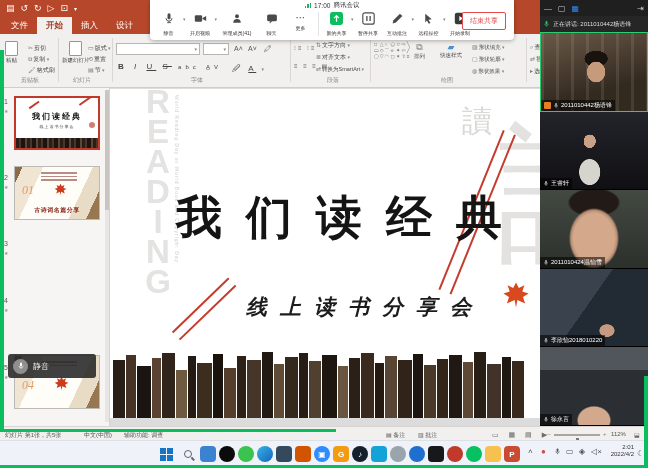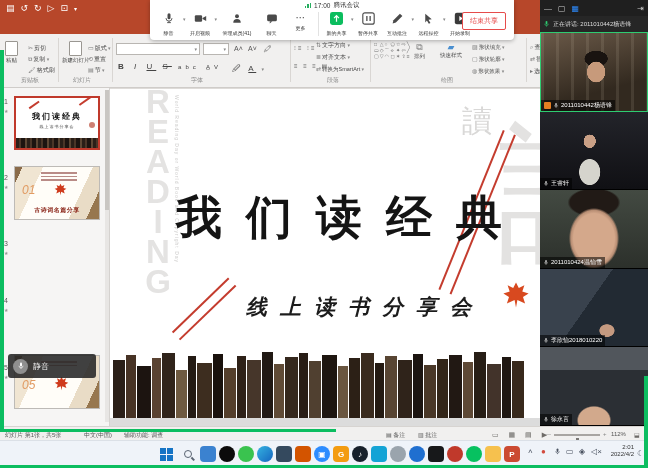--- a/index.html
+++ b/index.html
@@ -28,21 +28,21 @@
   .shapegrid{position:absolute;display:grid;grid-template-columns:repeat(7,1fr);gap:1px;font-size:5px;color:#6f6f6f;line-height:5px}
 
   
   #thumb-panel{left:0;top:88px;width:110px;height:338px;background:#f6f5f4;border-right:1px solid #d5d2cf}
   .thumb-num{position:absolute;left:4px;font-size:7px;color:#555}
   .thumb-star{position:absolute;left:4px;font-size:5px;color:#999}
   .thumb{position:absolute;left:14px;width:86px;height:54px;background:#fff;border:1px solid #bdbab6;overflow:hidden}
   .thumb.sel{border:2px solid #c0392b}
   .bookpage{background:
     linear-gradient(115deg,#8a6b4a 0 7%,#f0e5d2 7% 26%,#fffdf8 26% 72%,#e9dcc6 72% 88%,#97774f 88%)}
-  .tindex{position:absolute;left:7px;top:16px;font-family:Liberation Sans, sans-serif;
+  .tindex{position:absolute;left:7px;top:16px;font-family:Liberation Serif, serif;
     font-style:italic;font-size:12px;color:#e0975d;opacity:.95}
   .ttitle{position:absolute;left:0;right:0;bottom:4px;text-align:center;font-size:6px;font-weight:bold;color:#8b2518;letter-spacing:.5px}
   .ttoplines{position:absolute;left:26px;top:5px;width:36px}
   .ttoplines i{display:block;height:1.5px;background:#b98b86;margin-bottom:2px}
   .tleaf{position:absolute;left:39px;top:15px}
 
   
   #canvas{left:110px;top:88px;width:430px;height:338px;background:#fff;border-top:1px solid #dedbd8;overflow:hidden}
   .reading{position:absolute;left:28px;top:-2px;font-size:33px;line-height:30px;font-weight:bold;
     color:#e4e3e2;letter-spacing:0;width:40px;text-align:center;white-space:pre-line}
@@ -136,20 +136,28 @@
 
   <div class="abs" id="ppt-titlebar">
     <div class="abs f qat">
       <span>▤</span>
       <span>↺</span>
       <span>↻</span>
       <span>▷</span>
       <span>⊡</span>
       <span style="font-size:6px">▾</span>
     </div>
+    <div class="abs f tabs">
+      <span class="tab">文件</span>
+      <span class="tab active">开始</span>
+      <span class="tab">插入</span>
+      <span class="tab">设计</span>
+      <span class="tab">切换</span>
+      <span class="tab">动画</span>
+    </div>
   </div>
 
   <div class="abs" id="ribbon">
 
     <div class="bigbtn" style="left:5px;top:7px">
       <span class="pasteicon"></span>
       <span>粘贴</span>
     </div>
     <div class="rb-small" style="left:28px;top:10px"><span class="rb-glyph">✂</span><span>剪切</span></div>
     <div class="rb-small" style="left:28px;top:21px"><span class="rb-glyph">⧉</span><span>复制</span><span class="caret"> ▾</span></div>
@@ -269,21 +277,21 @@
     <span class="thumb-num" style="top:209px">4</span>
     <span class="thumb-star" style="top:219px">★</span>
 
     <span class="thumb-num" style="top:276px">5</span>
     <span class="thumb-star" style="top:286px">★</span>
     <div class="thumb bookpage" style="top:267px">
       <div class="ttoplines">
           <i></i>
           <i></i>
         </div>
-      <span class="tindex" style="top:22px">05</span>
+      <span class="tindex" style="top:22px">04</span>
       <span class="tleaf" style="top:20px">
         <svg width="15" height="15" viewBox="0 0 20 20">
             <path d="M10 1l2 4 4-2-1.5 4.5L19 9l-4 2.5L16.5 16 11 13.5 10 19 9 13.5 3.5 16 5 11.5 1 9l4.5-1.5L4 3l4 2z" fill="#cf3a1c"></path>
           </svg>
       </span>
     </div>
 
     <div style="position:absolute;right:0;top:2px;width:4px;height:332px;background:#e8e6e4">
       <div style="position:absolute;top:0;width:4px;height:120px;background:#c9c6c2"></div>
     </div>

